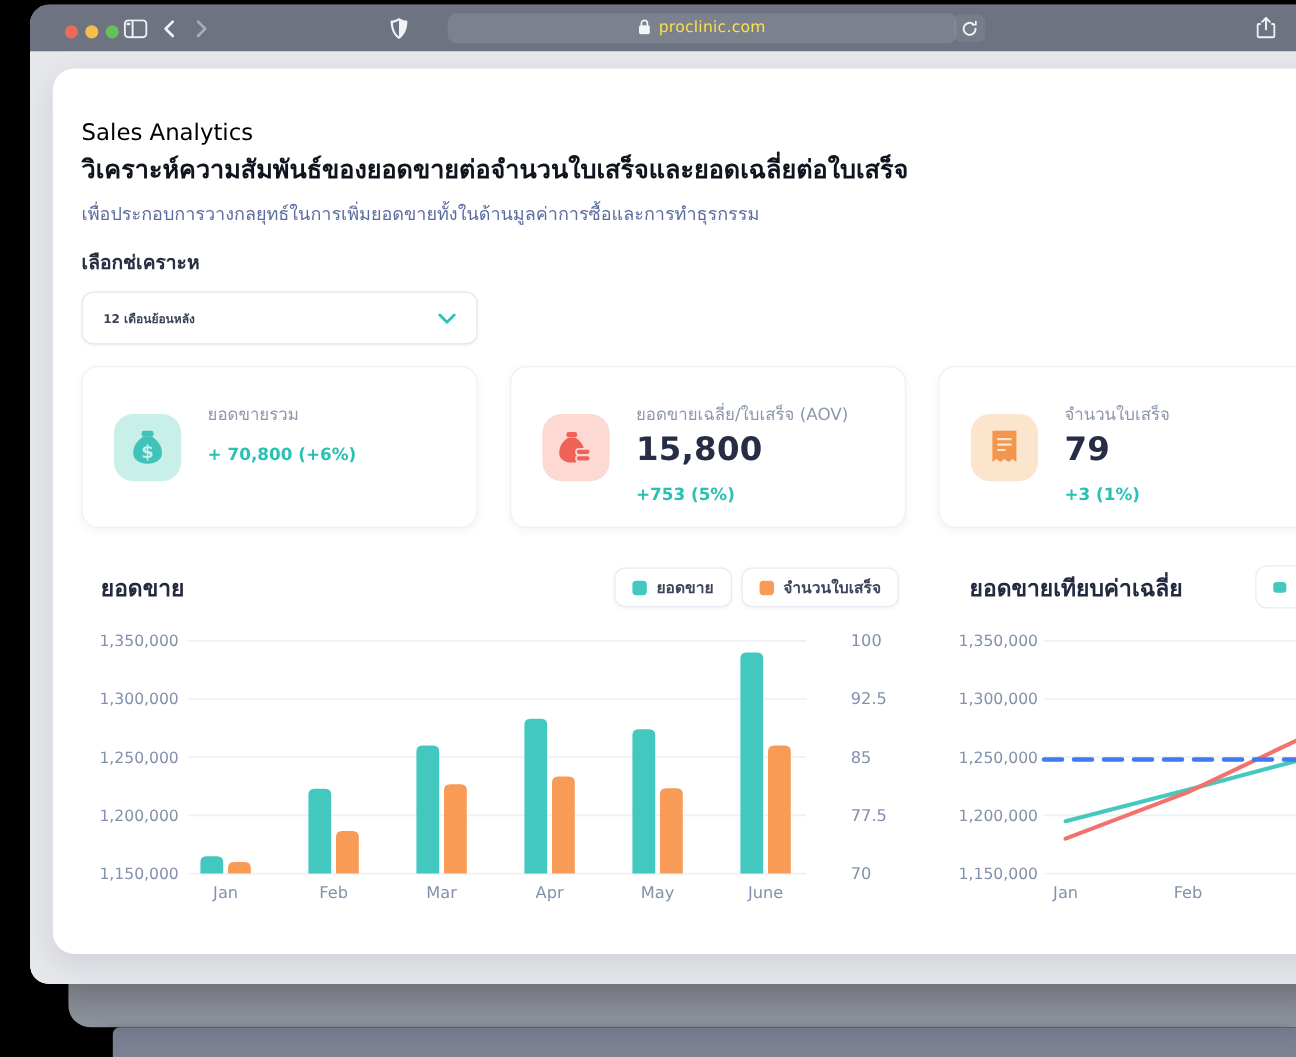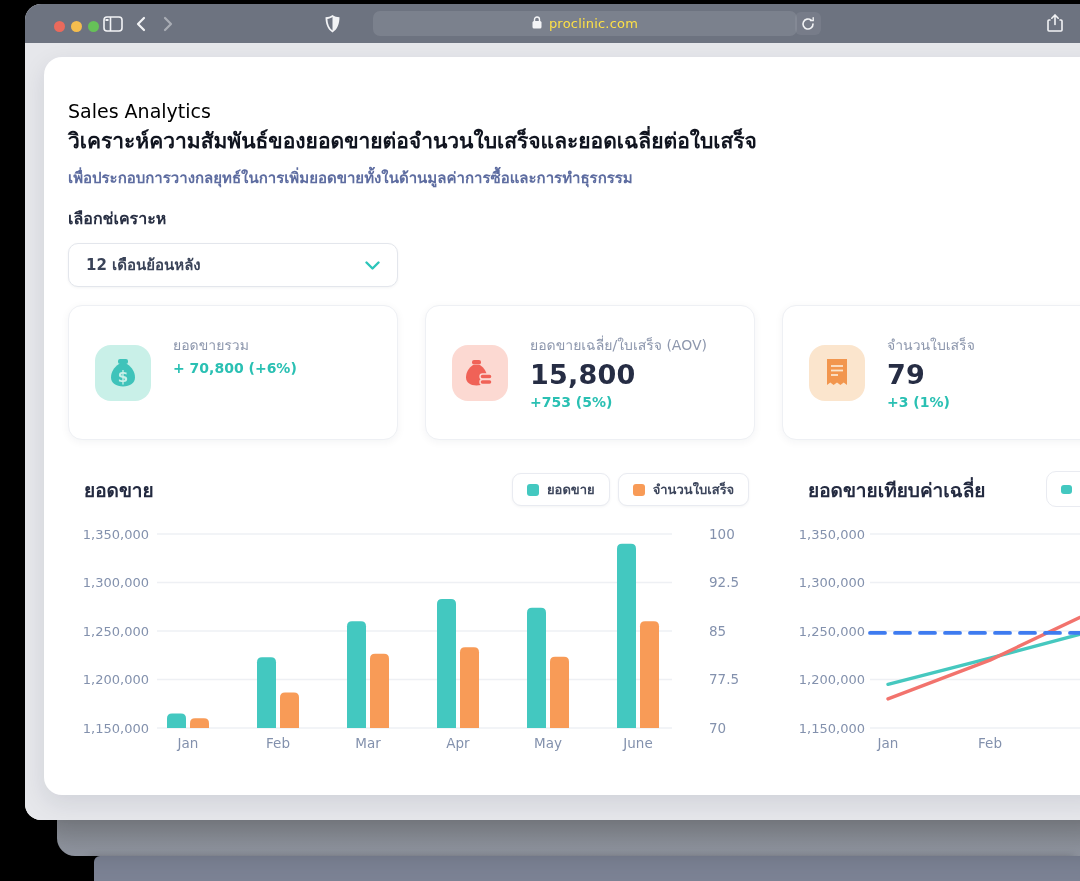--- a/index.html
+++ b/index.html
@@ -36,38 +36,38 @@
   .share-ic  { left:1022px; top:10px; }
 
   .window-body { position:absolute; left:0; top:39px; width:100%; height:777px;
                  background:#e6e7eb; border-radius:0 0 16px 16px; }
 
   
   .content-card { position:absolute; left:19px; top:14px; width:1062px; height:738px;
                   background:#fff; border-radius:18px; box-shadow:0 8px 24px rgba(20,30,60,.10); }
   .page-title   { position:absolute; left:24px; top:31px; font-size:19px; font-weight:400; color:#000000;margin-top:12px; }
   .page-heading { position:absolute; left:24px; top:67px; font-size:21px; font-weight:700; color:#10141f; }
-  .page-subheading { position:absolute; left:24px; top:109px; font-size:15px; font-weight:700; color:#5d6ca0; }
+  .page-subheading { position:absolute; left:24px; top:109px; font-size:15px; font-weight:400; color:#5d6ca0; }
   .range-label  { position:absolute; left:24px; top:149px; font-size:16px; font-weight:700; color:#272e42; }
   .range-select { position:absolute; left:24px; top:186px; width:330px; height:44px; background:#fff;
                   border:1px solid #e3e6ec; border-radius:10px; display:flex; align-items:center;
                   justify-content:space-between; padding:0 17px; cursor:pointer;
                   box-shadow:0 1px 3px rgba(20,30,60,.05); }
-  .range-value  { font-size:15px; font-weight:600; color:#3a4358; }
+  .range-value  { font-size:10px; font-weight:600; color:#3a4358; }
 
   
   .stat-card { position:absolute; top:248px; width:330px; height:135px; background:#fff;
                border:1px solid #eef0f4; border-radius:14px; box-shadow:0 2px 8px rgba(25,35,60,.05); }
   .stat-1 { left:24px; } .stat-2 { left:381px; } .stat-3 { left:738px; }
   .stat-icon { position:absolute; left:26px; top:39px; width:56px; height:56px; border-radius:16px;
                display:flex; align-items:center; justify-content:center; }
   .stat-text { position:absolute; left:104px; top:28px; }
   .stat-label  { font-size:14px; font-weight:400; color:#8d97ad; }
   .stat-value  { font-size:27px; font-weight:800; color:#262d44; margin-top:3px; letter-spacing:.2px; }
-  .stat-change { font-size:14px; font-weight:700; color:#2ac0b3; margin-top:4px; }
+  .stat-change { font-size:14px; font-weight:700; color:#2ac0b3; margin-top:15px; }
 
   
   .chart-title { position:absolute; top:418px; font-size:19px; font-weight:800; color:#232a40; }
   .ct-1 { left:40px; } .ct-2 { left:764px; }
   .legend { position:absolute; top:416px; display:flex; gap:8px; }
   .legend-1 { left:468px; }
   .legend-pill { height:33px; background:#fff; border:1px solid #e9ebf1; border-radius:9px;
                  display:flex; align-items:center; gap:8px; padding:0 14px;
                  box-shadow:0 1px 3px rgba(25,35,60,.05); }
   .legend-swatch { width:12px; height:12px; border-radius:3px; }

